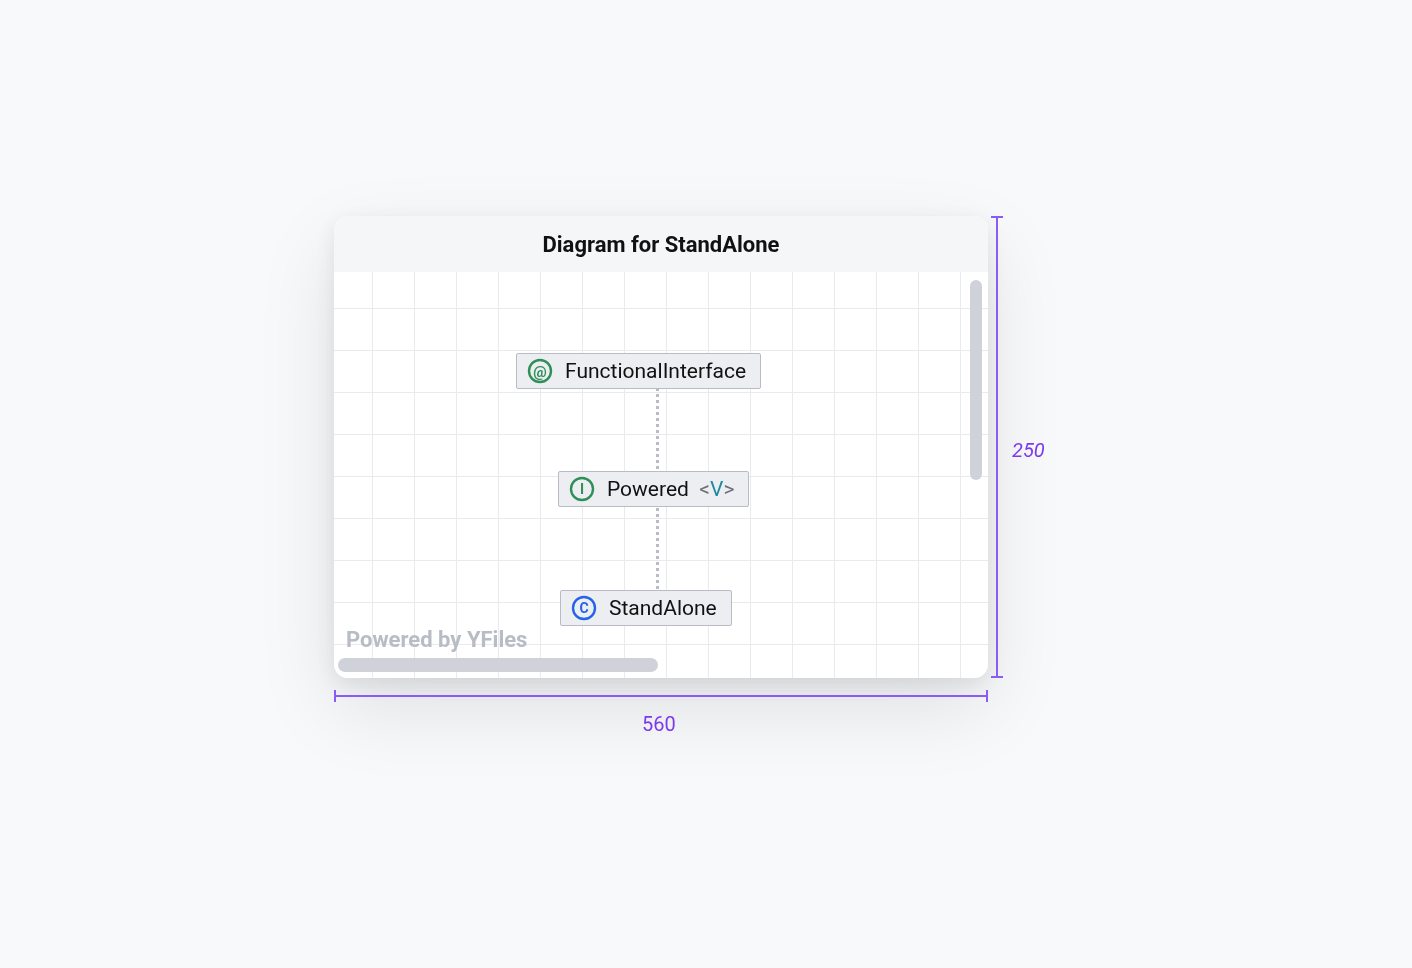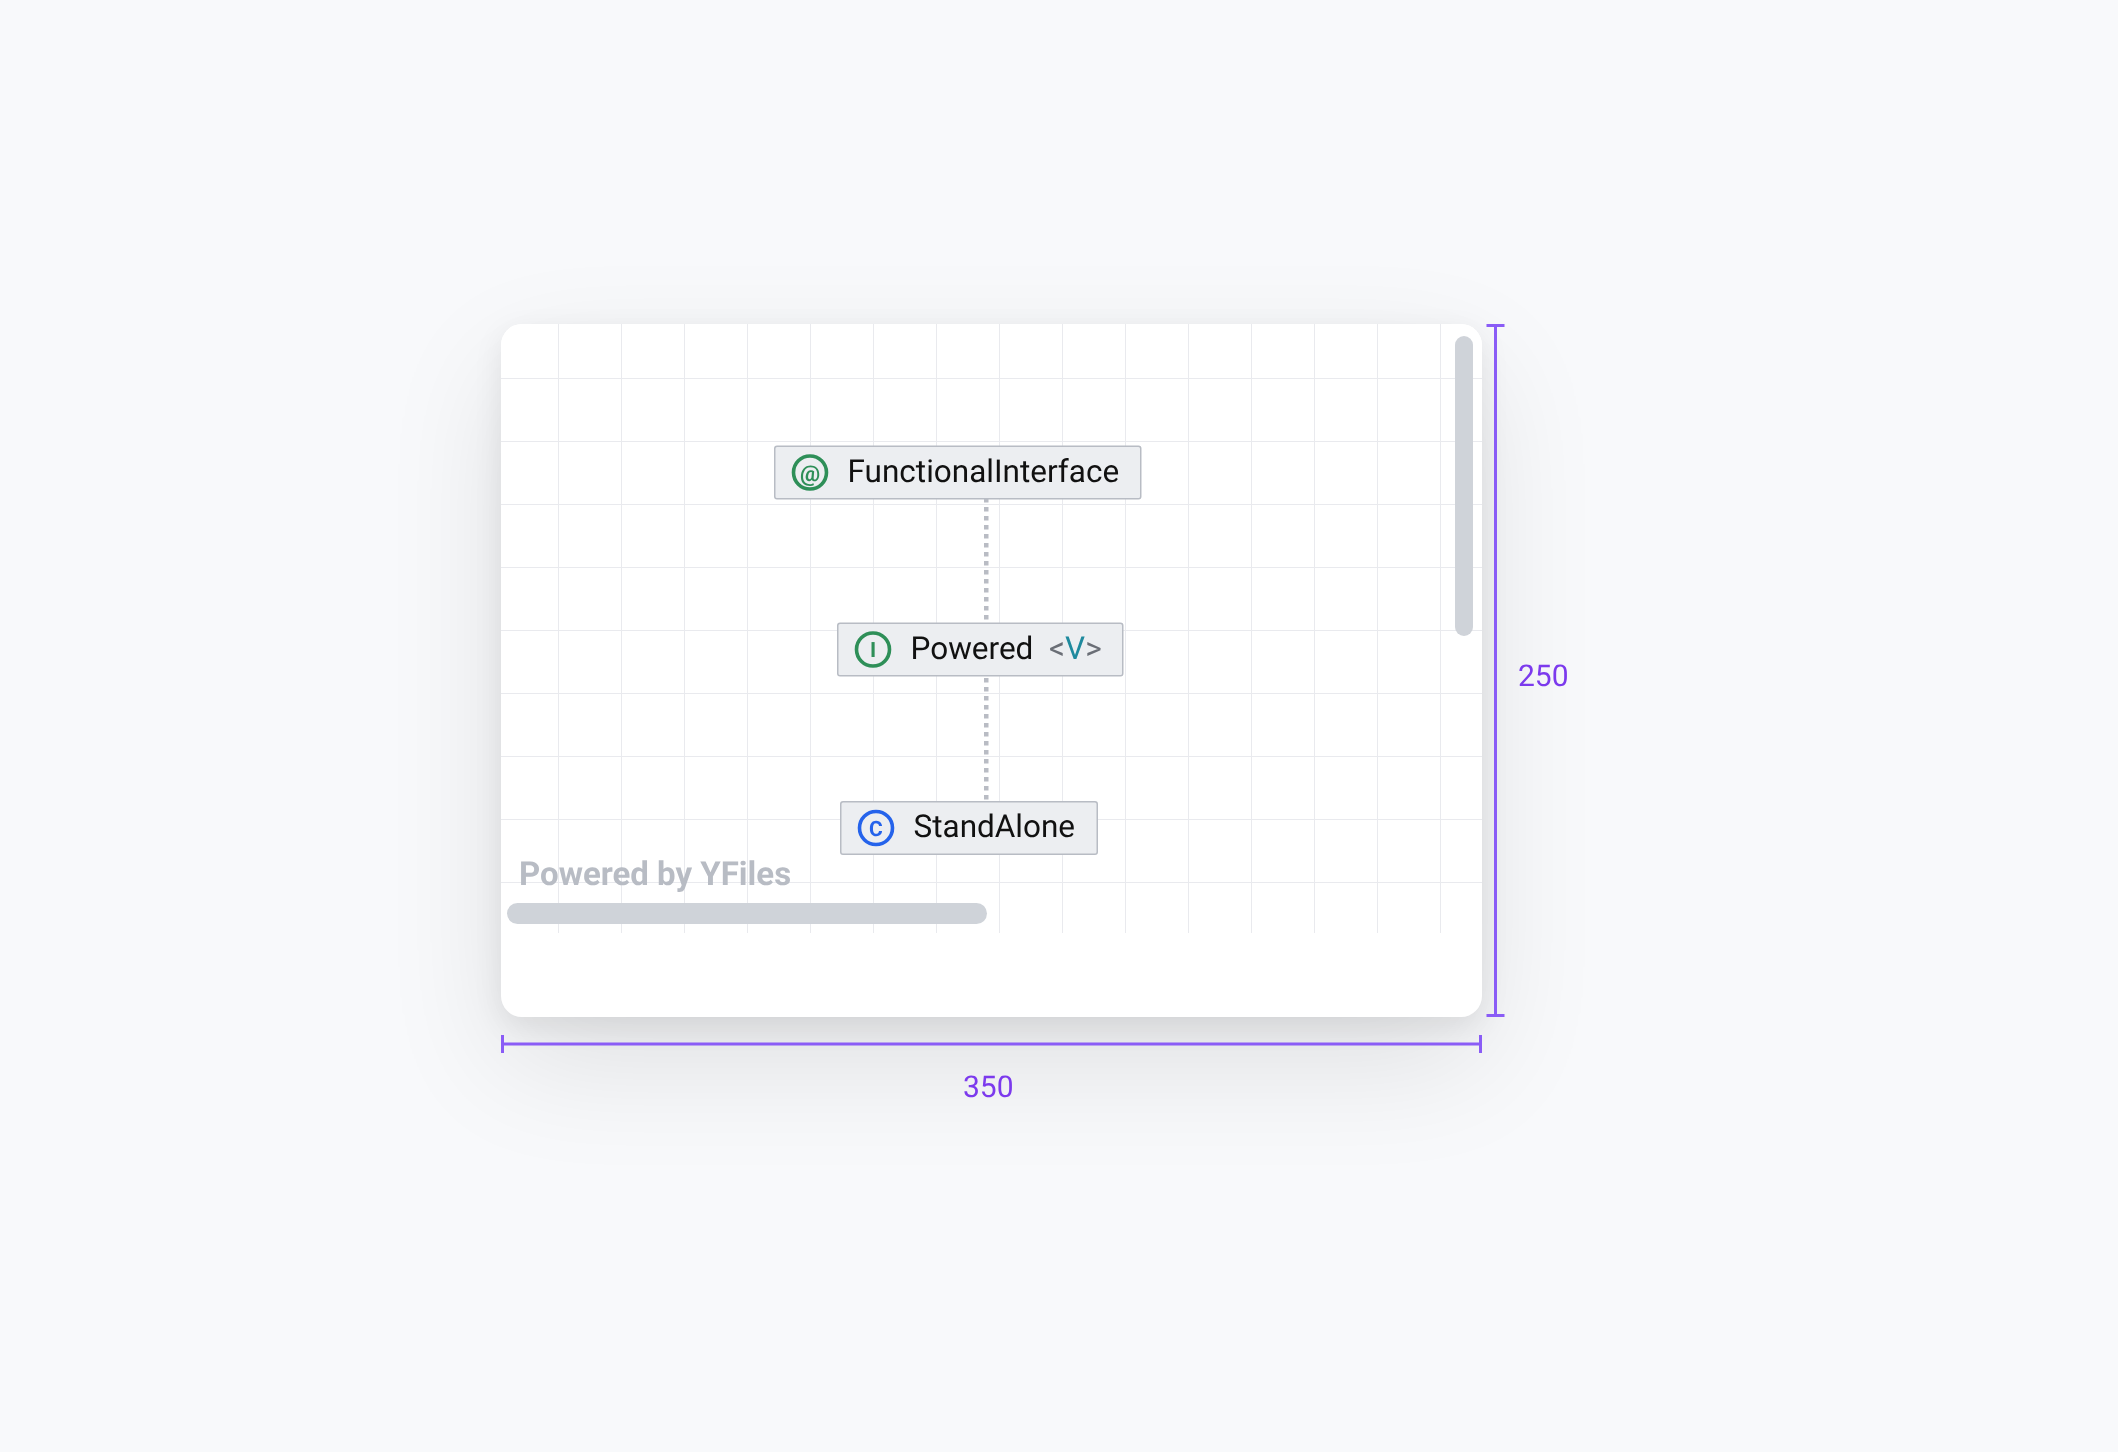--- a/index.html
+++ b/index.html
@@ -128,20 +128,21 @@
     background: #8a5cf6;
   }
   .ruler-right::before { top: 0; }
   .ruler-right::after  { bottom: 0; }
   .ruler-right-label {
     position: absolute;
     left: 1012px;
     top: 438px;
     color: #7c3aed;
     font-size: 20px;
+    font-style: italic;
   }
   .ruler-bottom {
     position: absolute;
     left: 334px;
     top: 695px;
     width: 654px;
     height: 2px;
     background: #8a5cf6;
   }
   .ruler-bottom::before, .ruler-bottom::after {
@@ -158,20 +159,21 @@
     left: 642px;
     top: 712px;
     color: #7c3aed;
     font-size: 20px;
   }
 </style>
 </head>
 <body>
 
 <div class="stage">
+  <div class="card-header">Diagram for StandAlone</div>
 
   <div class="canvas">
 
     <div class="connector"></div>
 
     <div class="node node-fi">
       <span class="glyph">
         <svg width="26" height="26" viewBox="0 0 26 26">
           <circle cx="13" cy="13" r="11" fill="none" stroke="#2e8f58" stroke-width="2.4"></circle>
           <text x="13" y="18.5" text-anchor="middle" font-size="15" font-weight="700" fill="#2e8f58" font-family="inherit">@</text>
@@ -206,13 +208,13 @@
     <div class="watermark">Powered by YFiles</div>
 
     <div class="vscroll"></div>
     <div class="hscroll"></div>
   </div>
 </div>
 
 <div class="ruler-right"></div>
 <div class="ruler-right-label">250</div>
 <div class="ruler-bottom"></div>
-<div class="ruler-bottom-label">350</div>
+<div class="ruler-bottom-label">560</div>
 
 </body></html>

